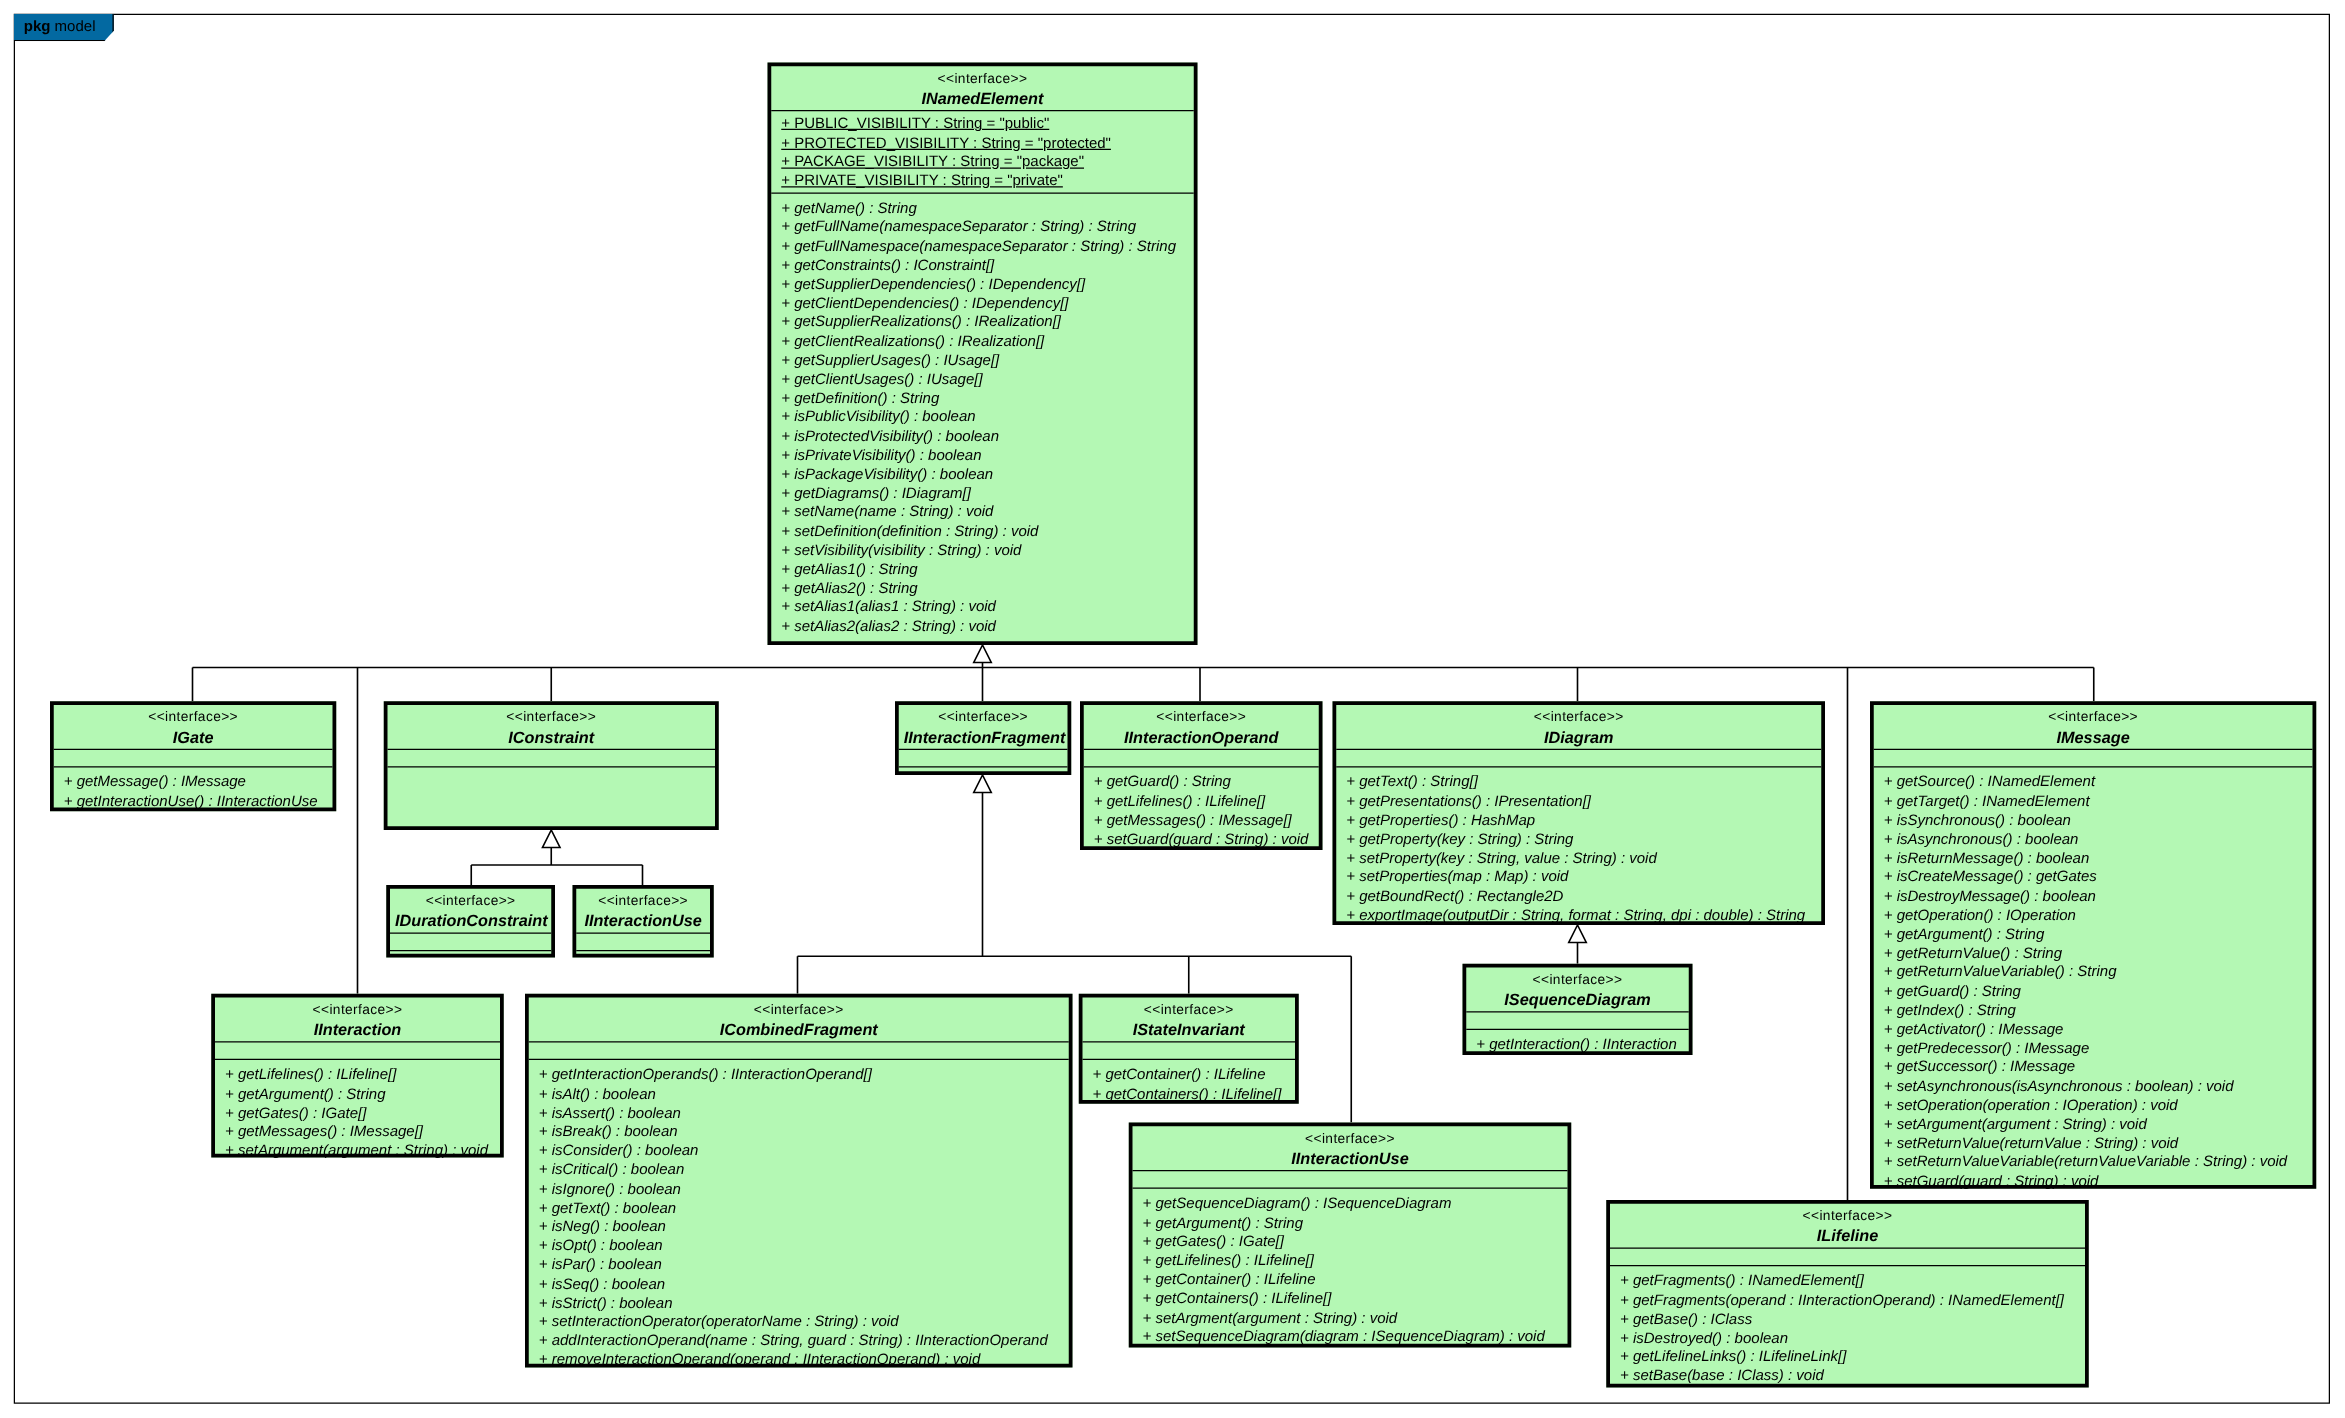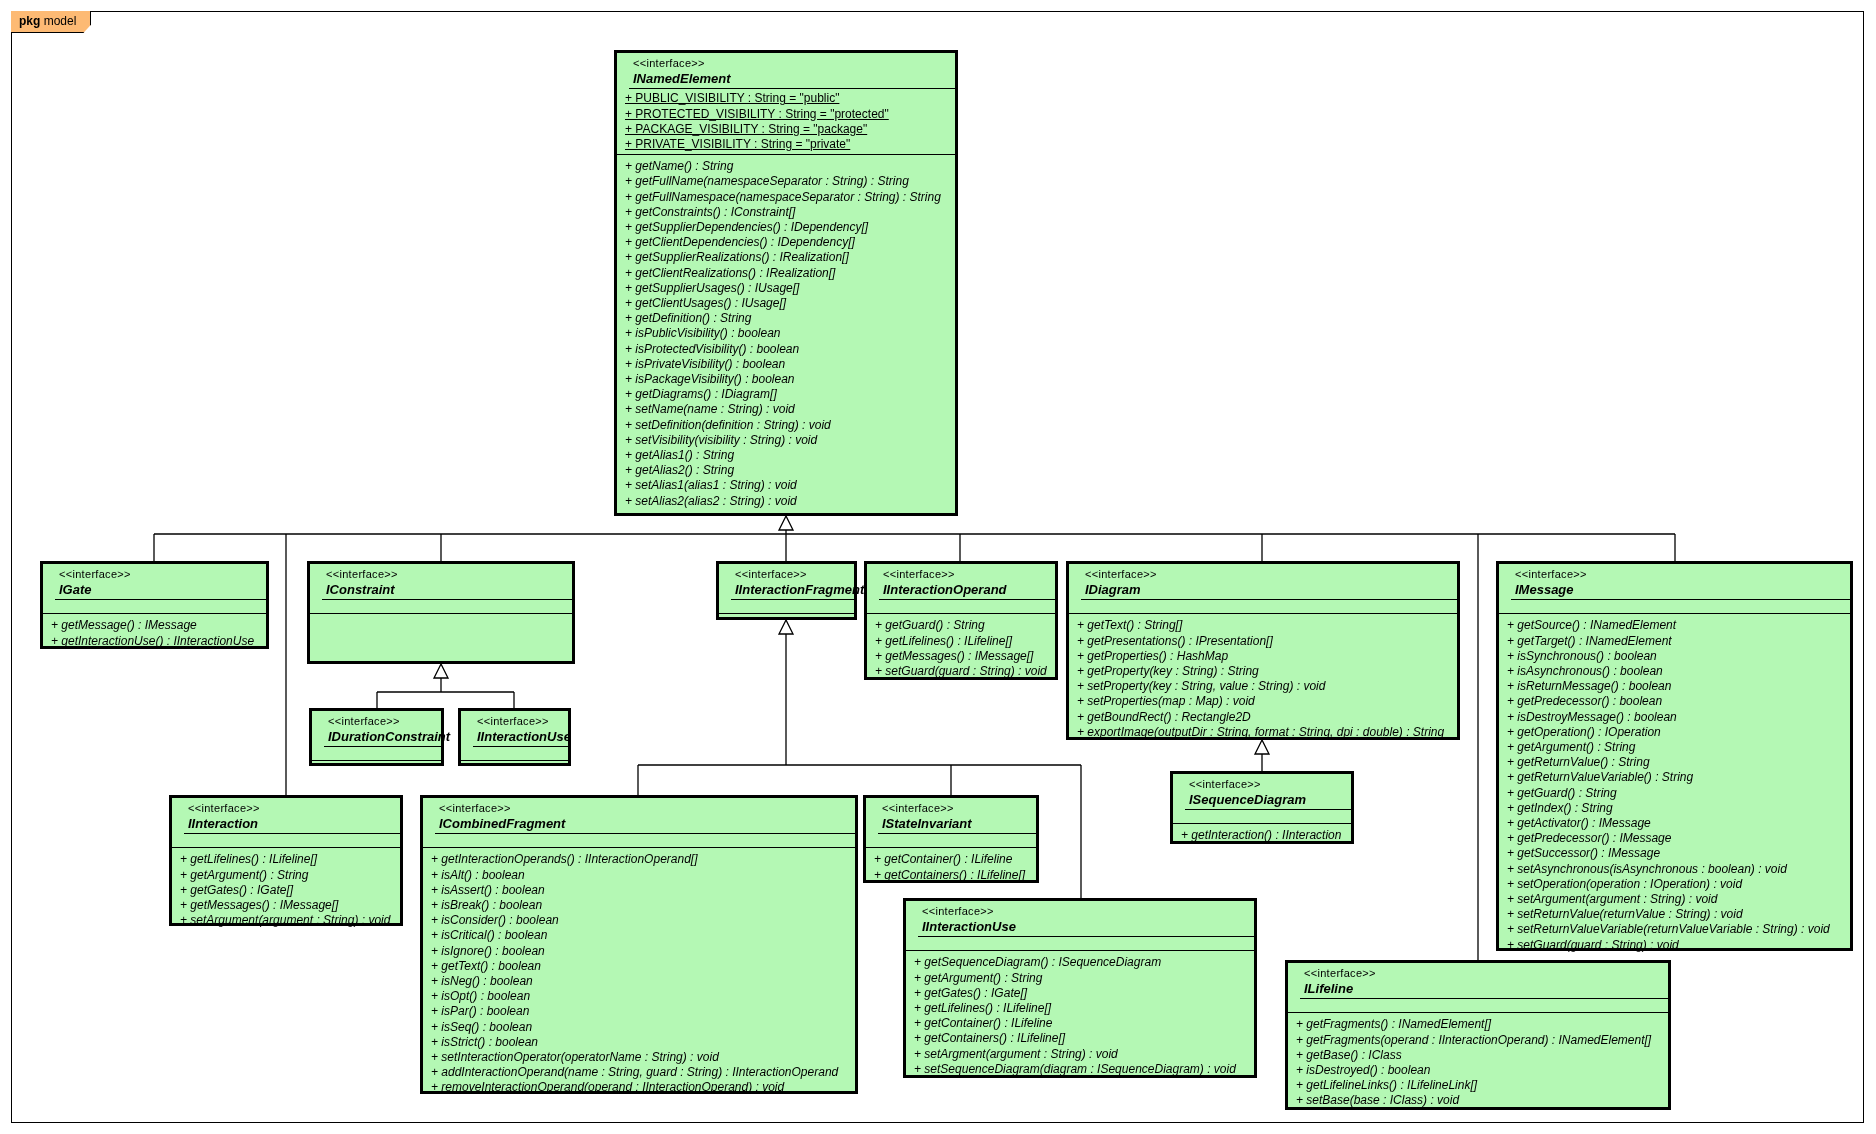--- a/index.html
+++ b/index.html
@@ -3,27 +3,27 @@
 <meta charset="utf-8">
 <style>
   html, body { margin:0; padding:0; background:#ffffff; }
   body { width:1876px; height:1134px; position:relative; overflow:hidden;
          font-family:"Liberation Sans", sans-serif; color:#000; }
   #canvas { position:absolute; left:0; top:0; width:1876px; height:1134px; }
   .frame { position:absolute; left:11px; top:11px; width:1853px; height:1112px;
            border:1.5px solid #000; box-sizing:border-box; }
   .frame-tab { position:absolute; left:11px; top:11px; height:22px; padding:0 14px 0 8px;
                border-right:1.5px solid #000; border-bottom:1.5px solid #000; box-sizing:border-box;
-               font-size:12px; line-height:20px; background:#fdba74;
+               font-size:12px; line-height:20px; background:#0369a1;
                clip-path: polygon(0 0, 100% 0, 100% 60%, calc(100% - 8px) 100%, 0 100%); }
   .frame-tab b { font-weight:bold; }
   svg.lines { position:absolute; left:0; top:0; }
   .cls { position:absolute; background:#b4f8b4; border:3px solid #000; box-sizing:border-box;
          font-size:12px; line-height:15.2px; }
-  .cls .head { text-align:left; padding:3px 4px 2px 4px; border-bottom:1.5px solid #000;margin-left:12px; }
+  .cls .head { text-align:center; padding:3px 4px 2px 4px; border-bottom:1.5px solid #000; }
   .cls .stereo { font-size:11px; letter-spacing:0.3px; }
   .cls .name { font-weight:bold; font-style:italic; font-size:13px; }
   .cls .attrs { border-bottom:1.5px solid #000; min-height:9px; padding:2px 8px; }
   .cls .attrs div { text-decoration:underline; white-space:nowrap; }
   .cls .ops { padding:4px 8px 3px 8px; min-height:9px; }
   .cls .ops div { white-space:nowrap; }
   .cls .ops .sig { font-style:italic; }
 </style>
 </head>
 <body>
@@ -186,21 +186,21 @@
         <div class="stereo">&lt;&lt;interface&gt;&gt;</div>
         <div class="name">IMessage</div>
       </div>
       <div class="attrs"></div>
       <div class="ops">
         <div class="sig">+ getSource() : INamedElement</div>
         <div class="sig">+ getTarget() : INamedElement</div>
         <div class="sig">+ isSynchronous() : boolean</div>
         <div class="sig">+ isAsynchronous() : boolean</div>
         <div class="sig">+ isReturnMessage() : boolean</div>
-        <div class="sig">+ getPredecessor() : boolean</div>
+        <div class="sig">+ isCreateMessage() : getGates</div>
         <div class="sig">+ isDestroyMessage() : boolean</div>
         <div class="sig">+ getOperation() : IOperation</div>
         <div class="sig">+ getArgument() : String</div>
         <div class="sig">+ getReturnValue() : String</div>
         <div class="sig">+ getReturnValueVariable() : String</div>
         <div class="sig">+ getGuard() : String</div>
         <div class="sig">+ getIndex() : String</div>
         <div class="sig">+ getActivator() : IMessage</div>
         <div class="sig">+ getPredecessor() : IMessage</div>
         <div class="sig">+ getSuccessor() : IMessage</div>

